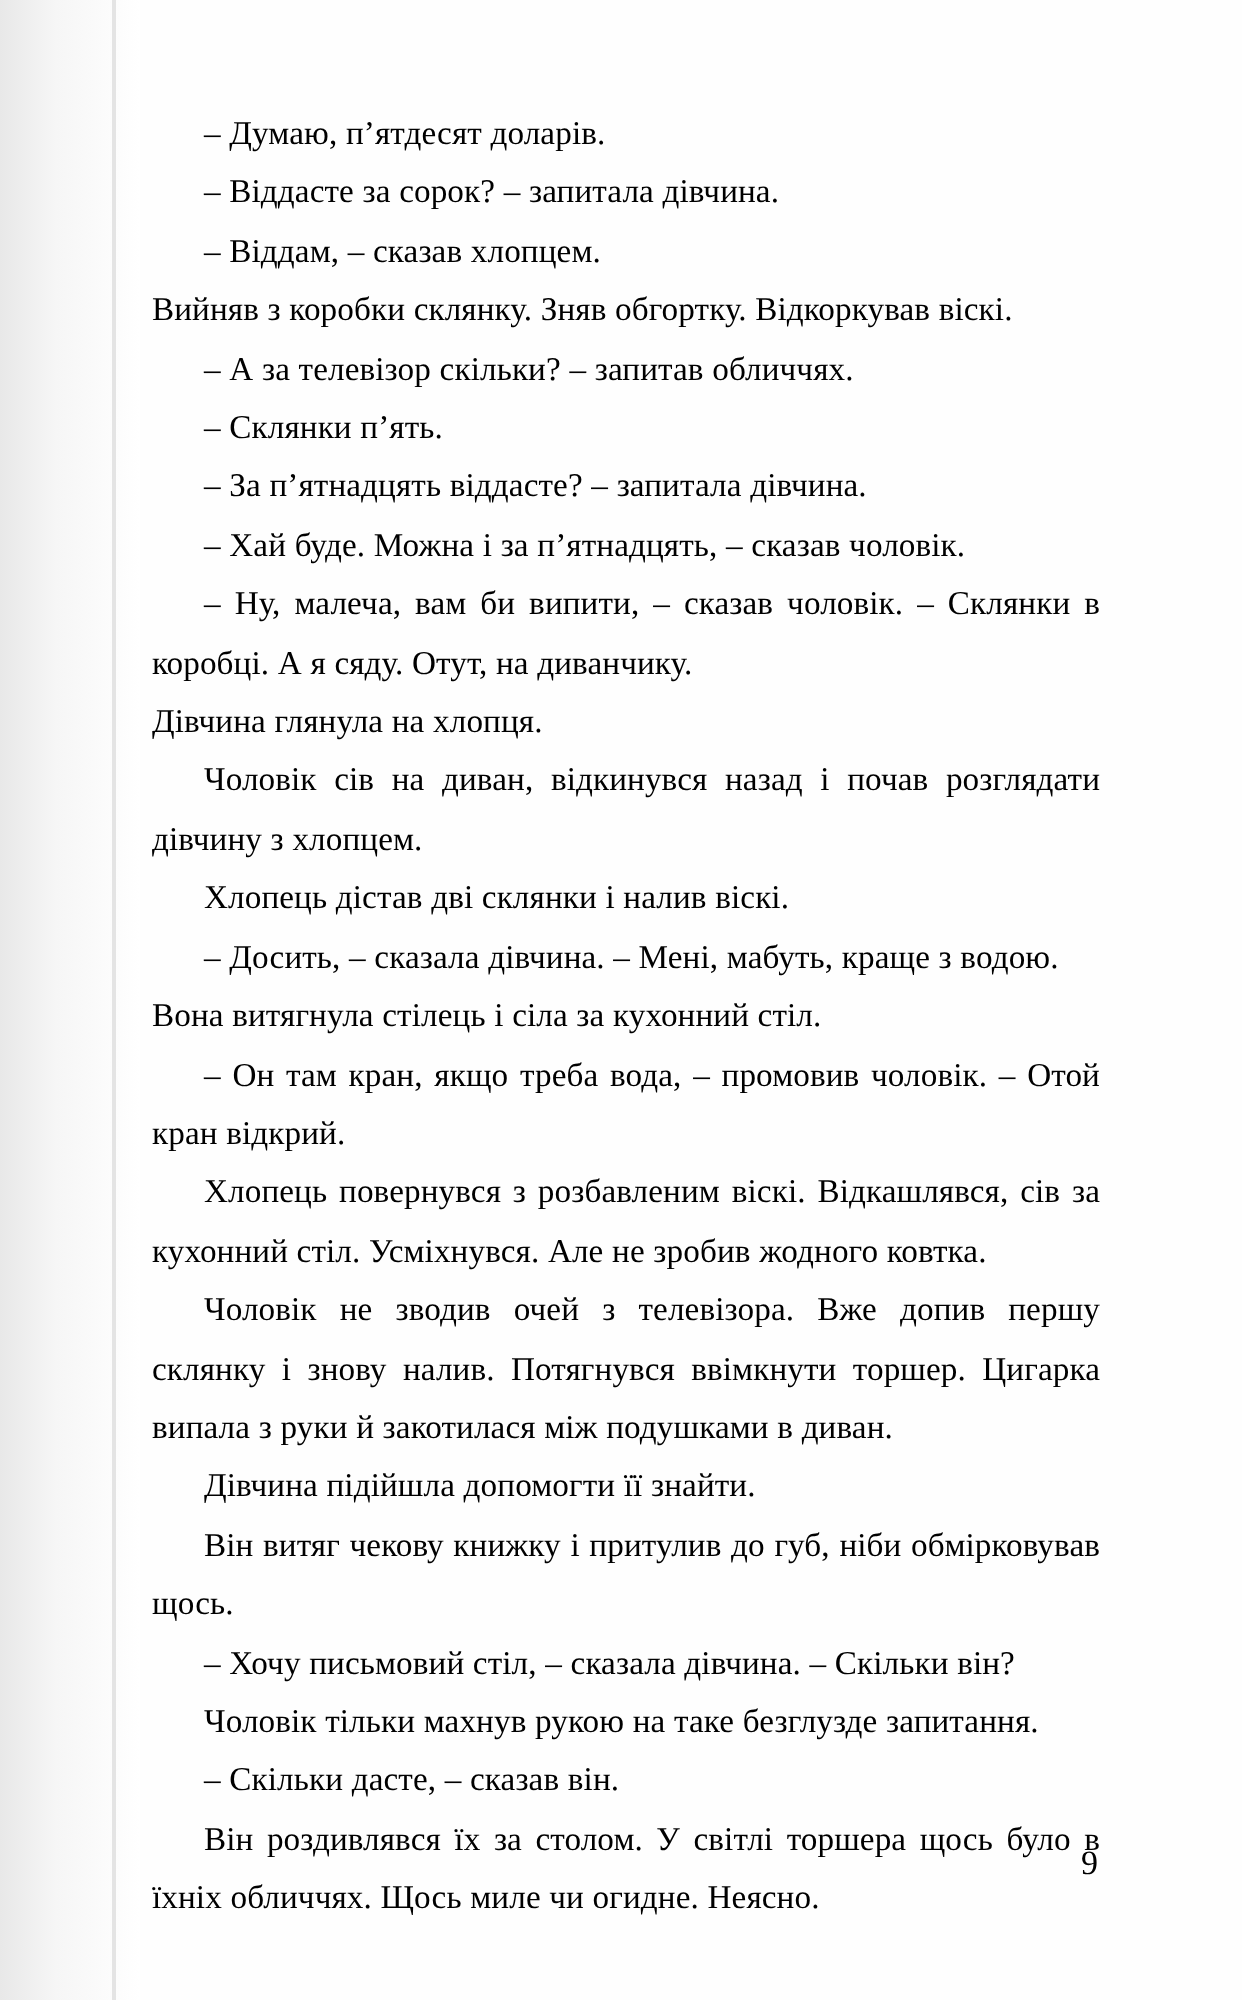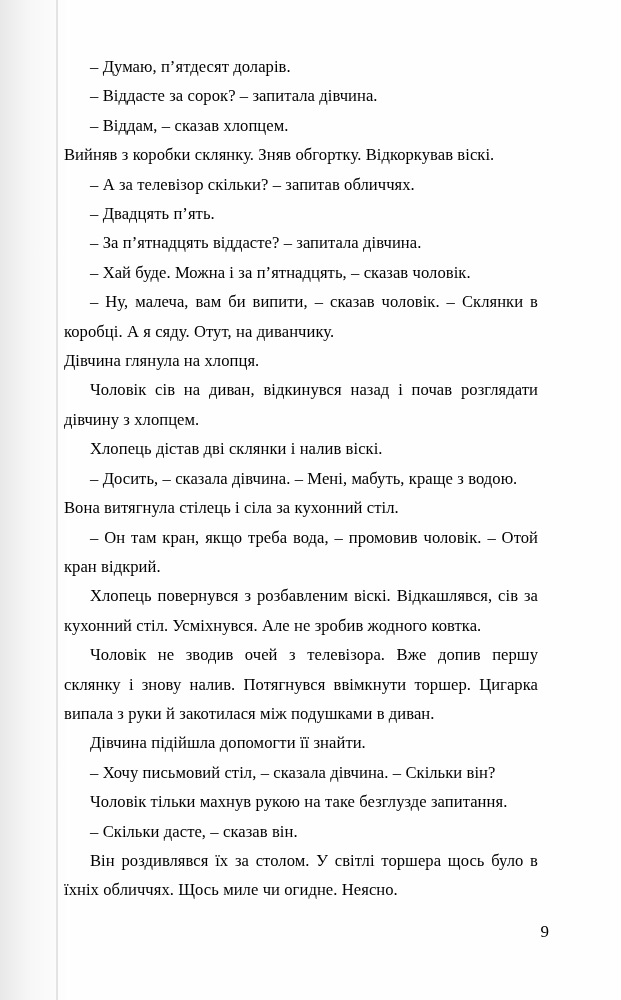--- a/index.html
+++ b/index.html
@@ -33,21 +33,21 @@
     position: absolute;
     left: 56px;
     top: 0;
     width: 2px;
     height: 1000px;
     background: #cfcfcf;
     opacity: 0.55;
   }
   .text-block {
     position: absolute;
-    left: 64px;
+    left: 76px;
     top: 52px;
     width: 474px;
   }
   .para {
     margin: 0;
     font-size: 16.6px;
     line-height: 29.4px;
     text-align: justify;
     text-justify: inter-word;
     letter-spacing: 0.05px;
@@ -74,33 +74,34 @@
 <div class="page">
   <div class="gutter-edge"></div>
   <div class="spine-line"></div>
 
   <div class="text-block">
     <p class="para indent">– Думаю, п’ятдесят доларів.</p>
     <p class="para indent">– Віддасте за сорок? – запитала дівчина.</p>
     <p class="para indent">– Віддам, – сказав хлопцем.</p>
     <p class="para noindent">Вийняв з коробки склянку. Зняв обгортку. Відкоркував віскі.</p>
     <p class="para indent">– А за телевізор скільки? – запитав обличчях.</p>
-    <p class="para indent">– Двадцять п’ять.</p>
+    <p class="para indent">– Склянки п’ять.</p>
     <p class="para indent">– За п’ятнадцять віддасте? – запитала дівчина.</p>
     <p class="para indent">– Хай буде. Можна і за п’ятнадцять, – сказав чоловік.</p>
     <p class="para indent">– Ну, малеча, вам би випити, – сказав чоловік. – Склянки в коробці. А я сяду. Отут, на диванчику.</p>
     <p class="para noindent">Дівчина глянула на хлопця.</p>
     <p class="para indent">Чоловік сів на диван, відкинувся назад і почав розглядати дівчину з хлопцем.</p>
     <p class="para indent">Хлопець дістав дві склянки і налив віскі.</p>
     <p class="para indent">– Досить, – сказала дівчина. – Мені, мабуть, краще з водою.</p>
     <p class="para noindent">Вона витягнула стілець і сіла за кухонний стіл.</p>
     <p class="para indent">– Он там кран, якщо треба вода, – промовив чоловік. – Отой кран відкрий.</p>
     <p class="para indent">Хлопець повернувся з розбавленим віскі. Відкашлявся, сів за кухонний стіл. Усміхнувся. Але не зробив жодного ковтка.</p>
     <p class="para indent">Чоловік не зводив очей з телевізора. Вже допив першу склянку і знову налив. Потягнувся ввімкнути торшер. Цигарка випала з руки й закотилася між подушками в диван.</p>
     <p class="para indent">Дівчина підійшла допомогти її знайти.</p>
+    <p class="para indent">Він витяг чекову книжку і притулив до губ, ніби обмірковував щось.</p>
     <p class="para indent">– Хочу письмовий стіл, – сказала дівчина. – Скільки він?</p>
     <p class="para indent">Чоловік тільки махнув рукою на таке безглузде запитання.</p>
     <p class="para indent">– Скільки дасте, – сказав він.</p>
     <p class="para indent">Він роздивлявся їх за столом. У світлі торшера щось було в їхніх обличчях. Щось миле чи огидне. Неясно.</p>
   </div>
 
   <div class="page-number">9</div>
 </div>
 
 </body></html>

